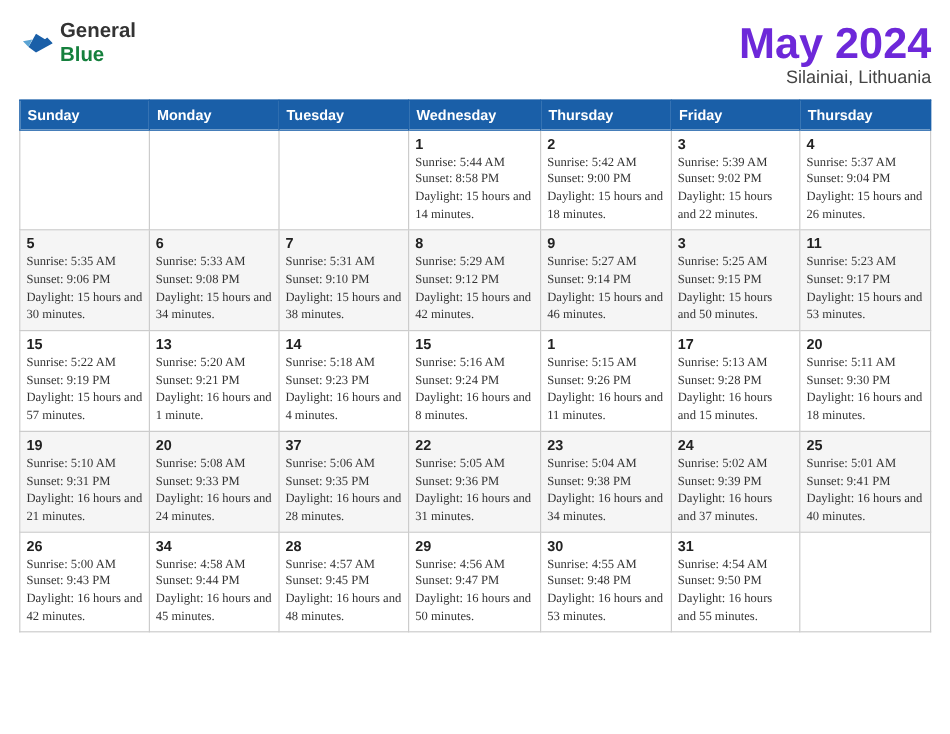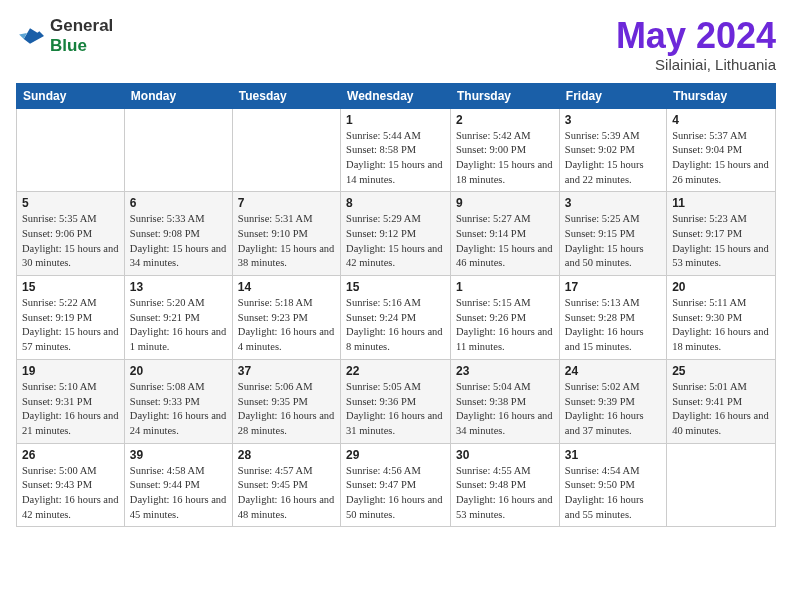--- a/index.html
+++ b/index.html
@@ -239,21 +239,21 @@
             <div class="day-number">25</div>
             <div class="day-info">Sunrise: 5:01 AM<br>Sunset: 9:41 PM<br>Daylight: 16 hours and 40 minutes.</div>
           </td>
         </tr>
         <tr class="row-odd">
           <td>
             <div class="day-number">26</div>
             <div class="day-info">Sunrise: 5:00 AM<br>Sunset: 9:43 PM<br>Daylight: 16 hours and 42 minutes.</div>
           </td>
           <td>
-            <div class="day-number">39</div>
+            <div class="day-number">34</div>
             <div class="day-info">Sunrise: 4:58 AM<br>Sunset: 9:44 PM<br>Daylight: 16 hours and 45 minutes.</div>
           </td>
           <td>
             <div class="day-number">28</div>
             <div class="day-info">Sunrise: 4:57 AM<br>Sunset: 9:45 PM<br>Daylight: 16 hours and 48 minutes.</div>
           </td>
           <td>
             <div class="day-number">29</div>
             <div class="day-info">Sunrise: 4:56 AM<br>Sunset: 9:47 PM<br>Daylight: 16 hours and 50 minutes.</div>
           </td>

